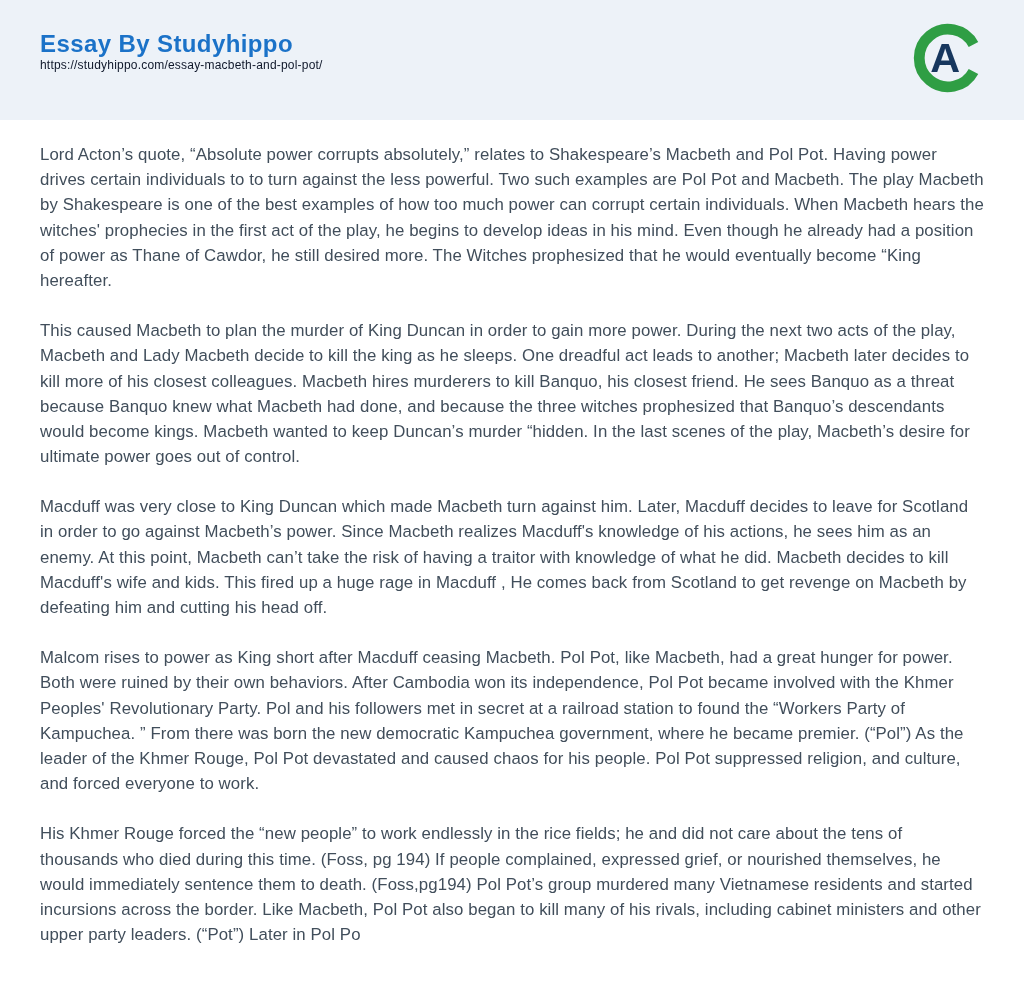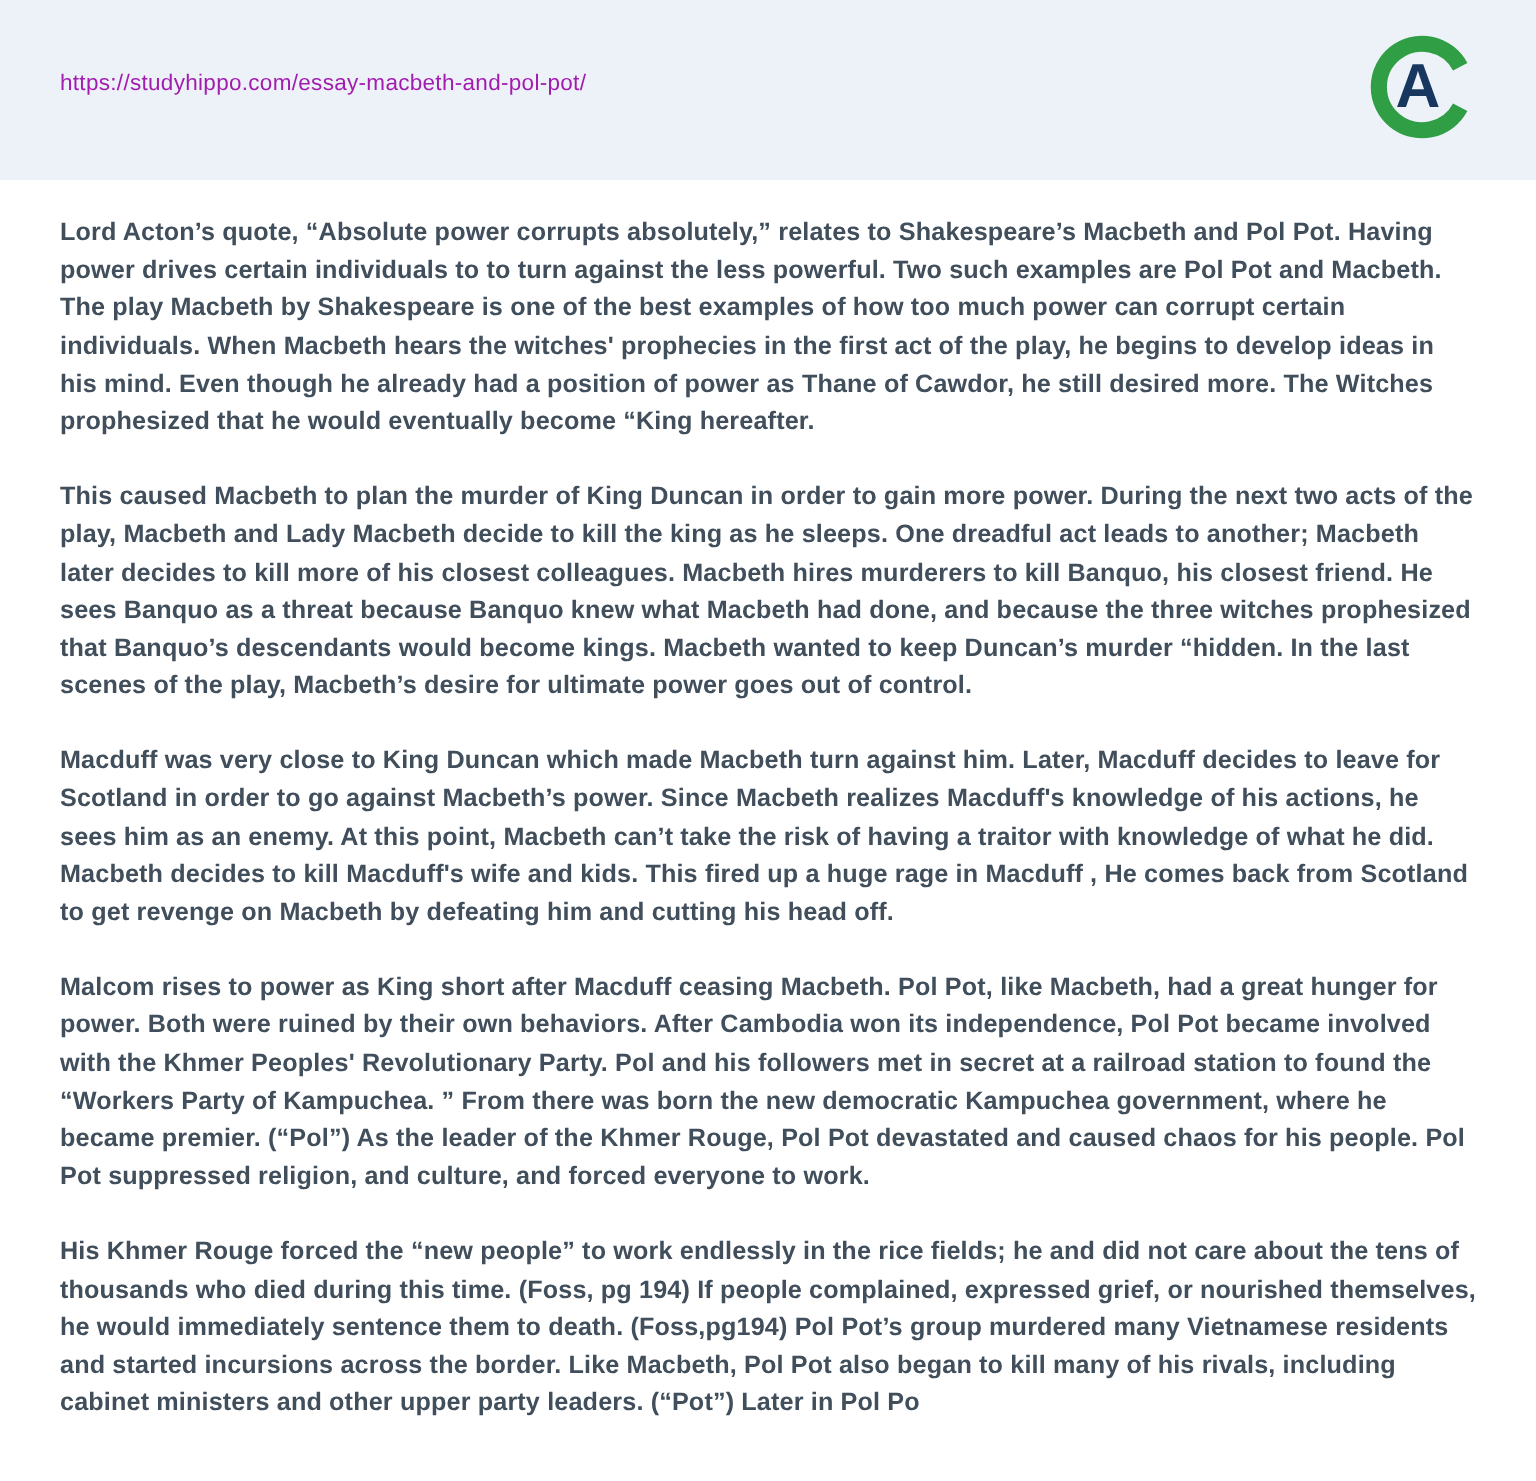--- a/index.html
+++ b/index.html
@@ -22,23 +22,22 @@
     width: 100%;
   }
   .header-left { display: flex; flex-direction: column; }
   .site-title {
     color: #1b72c8;
     font-size: 24px;
     font-weight: bold;
     letter-spacing: 0.4px;
   }
   .site-url {
-    color: #a21caf;
-    font-size: 15px;
-    margin-top: 17px;
+    color: #0f172a;
+    font-size: 12px;
     text-decoration: none;
     letter-spacing: 0.2px;
     cursor: pointer;
   }
   .logo {
     width: 72px;
     height: 72px;
     margin-top: -8px;
     cursor: pointer;
     flex: 0 0 auto;
@@ -57,28 +56,28 @@
     font-weight: bold;
     letter-spacing: 0.2px;
     margin: 14px 0 14px 0;
   }
   .para {
     color: #414e5b;
     font-size: 16.8px;
     line-height: 1.5;
     letter-spacing: 0.1px;
     margin-bottom: 25px;
-    font-weight: bold;
   }
 </style>
 </head>
 <body>
 
 <div class="header">
   <div class="header-left">
+    <div class="site-title">Essay By Studyhippo</div>
     <a class="site-url">https://studyhippo.com/essay-macbeth-and-pol-pot/</a>
   </div>
   <svg class="logo" viewBox="0 0 80 80" aria-hidden="false">
     <path d="M 68.3 55 A 32 32 0 1 1 68.3 25" fill="none" stroke="#2f9e44" stroke-width="12" stroke-linecap="butt"></path>
     <text x="37" y="55" text-anchor="middle" font-size="46" font-weight="bold" fill="#17375e">A</text>
   </svg>
 </div>
 
 <div class="main">
 

